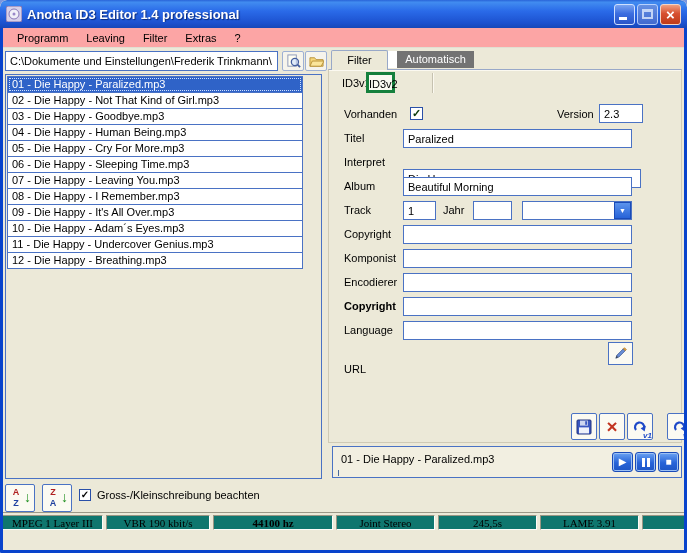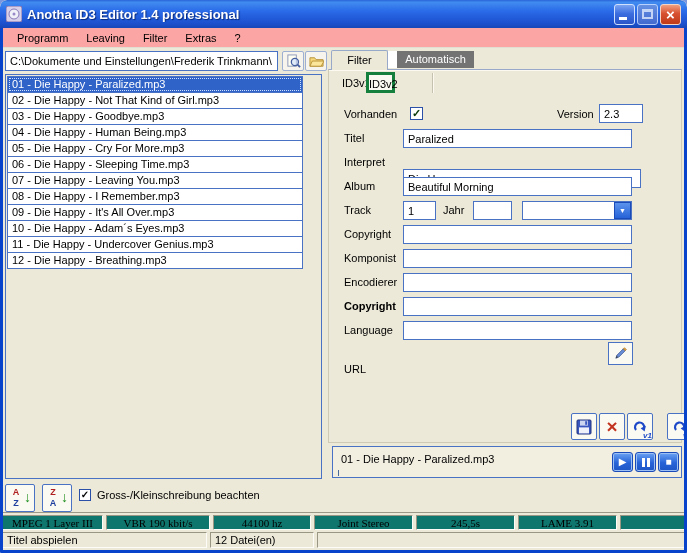--- a/index.html
+++ b/index.html
@@ -106,21 +106,21 @@
   .case-check { position:absolute; left:79px; top:489px; width:12px; height:12px; background:#fff;
     border:1px solid #2a50a8; font-size:10px; line-height:10px; text-align:center; font-weight:bold; }
   .case-label { position:absolute; left:97px; top:489px; }
 
   
   .status1 { position:absolute; left:0; top:512px; width:687px; height:19px; border-top:1px solid #9a9786;
     background:#ece9d8; display:flex; gap:3px; padding:2px 2px 0 2px; }
   .s1cell { height:15px; border:1px solid; border-color:#999684 #fdfcf8 #fdfcf8 #999684; background:#0f766e;
     font-family:"Liberation Serif",serif; font-size:11px; display:flex; align-items:center; justify-content:center;
     overflow:hidden; white-space:nowrap; }
-  .s1cell:nth-child(1){width:101px;} .s1cell:nth-child(2){width:104px;} .s1cell:nth-child(3){width:98px;}
+  .s1cell:nth-child(1){width:101px;} .s1cell:nth-child(2){width:104px;} .s1cell:nth-child(3){width:120px;font-weight:bold;}
   .s1cell:nth-child(4){width:99px;} .s1cell:nth-child(5){width:99px;} .s1cell:nth-child(6){width:99px;}
   .s1cell:nth-child(7){flex:1;}
   .status2 { position:absolute; left:0; top:531px; width:687px; height:19px; background:#ece9d8;
     display:flex; gap:3px; padding:1px 2px 0 2px; }
   .s2cell { height:16px; border:1px solid; border-color:#999684 #fdfcf8 #fdfcf8 #999684; background:#ece9d8;
     display:flex; align-items:center; padding-left:4px; white-space:nowrap; overflow:hidden; }
   .s2cell.c1 { width:205px; } .s2cell.c2 { width:104px; } .s2cell.c3 { flex:1; }
 </style>
 </head>
 <body>
@@ -304,22 +304,17 @@
 
   <div class="status1">
       <div class="s1cell">MPEG 1 Layer III</div>
       <div class="s1cell">VBR 190 kbit/s</div>
       <div class="s1cell">44100 hz</div>
       <div class="s1cell">Joint Stereo</div>
       <div class="s1cell">245,5s</div>
       <div class="s1cell">LAME 3.91</div>
       <div class="s1cell"></div>
     </div>
-  <div class="status2">
-    <div class="s2cell c1">Titel abspielen</div>
-    <div class="s2cell c2">12 Datei(en)</div>
-    <div class="s2cell c3"></div>
-  </div>
 
   <div class="border-left"></div>
   <div class="border-right"></div>
   <div class="border-bottom"></div>
 </div>
 
 </body></html>

